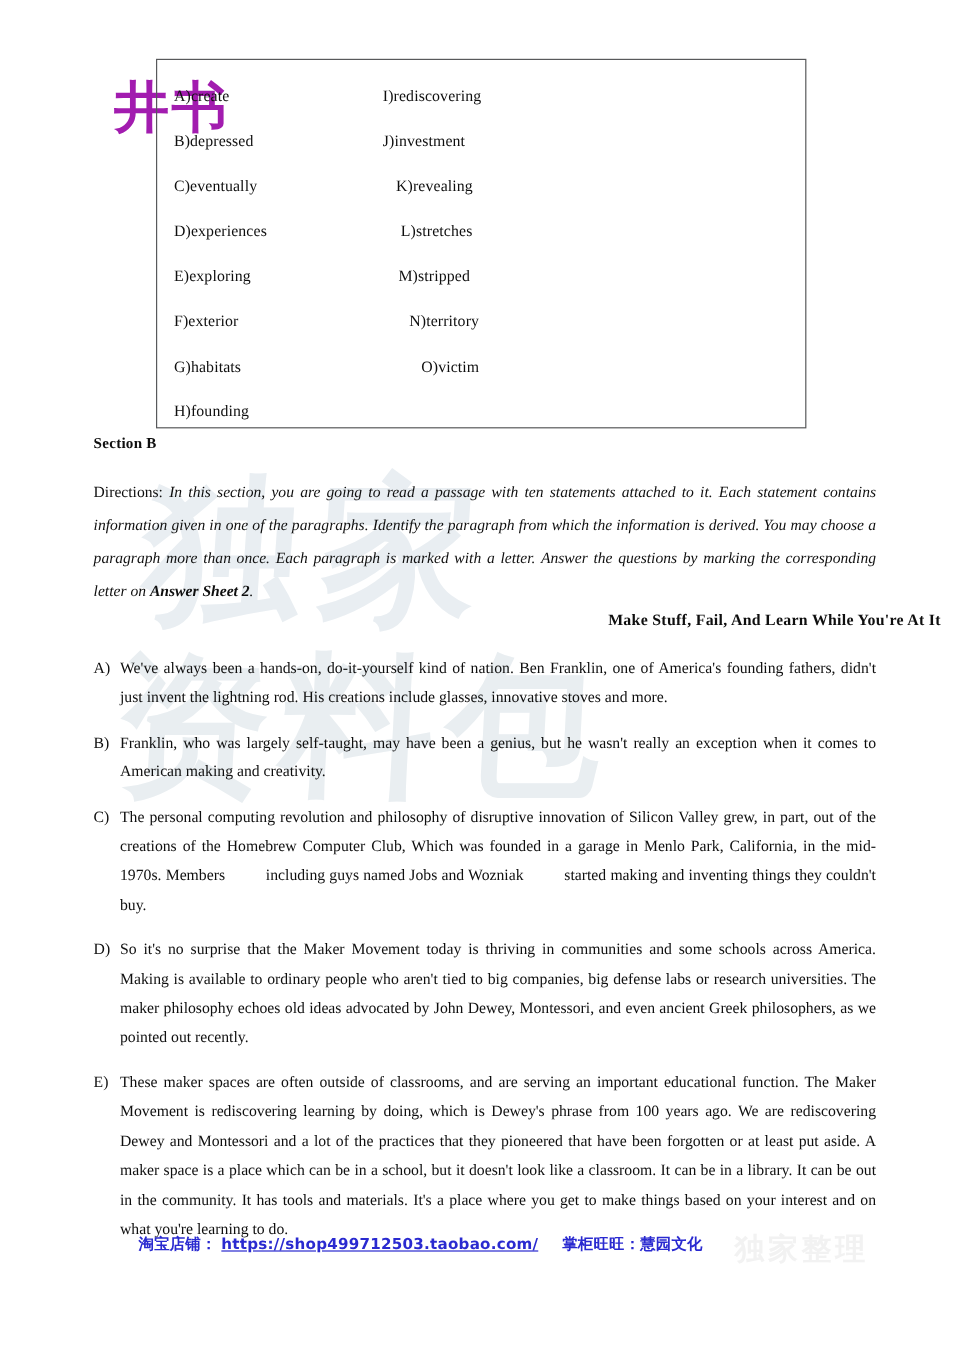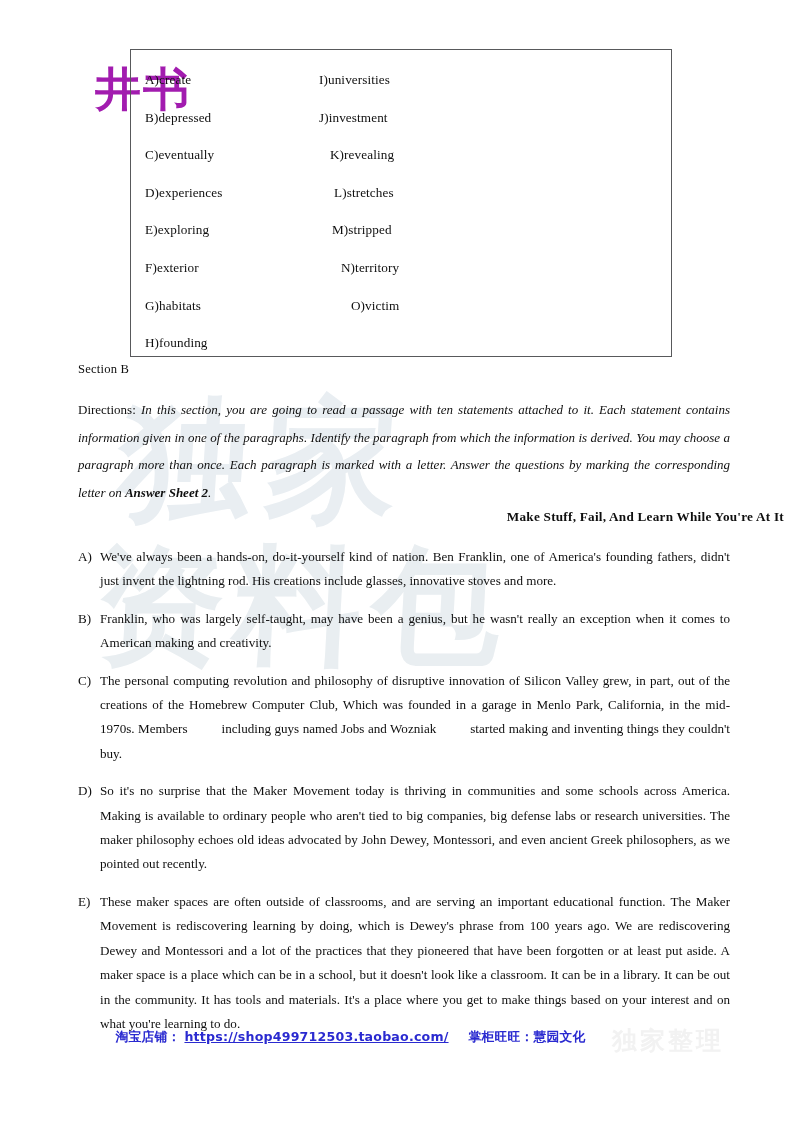--- a/index.html
+++ b/index.html
@@ -103,21 +103,21 @@
   .wb-ind-4 { padding-left: 13px; }
   .wb-ind-5 { padding-left: 22px; }
   .wb-ind-6 { padding-left: 32px; }
 
   
   .section-heading {
     position: absolute;
     left: 78px;
     top: 362px;
     font-size: 12.6px;
-    font-weight: normal;
+    font-weight: bold;
     letter-spacing: 0.2px;
   }
 
   .directions {
     position: absolute;
     left: 78px;
     top: 396px;
     width: 652px;
     font-size: 13px;
     line-height: 27.5px;
@@ -211,21 +211,21 @@
         <div class="wb-item">A)create</div>
         <div class="wb-item">B)depressed</div>
         <div class="wb-item">C)eventually</div>
         <div class="wb-item">D)experiences</div>
         <div class="wb-item">E)exploring</div>
         <div class="wb-item">F)exterior</div>
         <div class="wb-item">G)habitats</div>
         <div class="wb-item">H)founding</div>
       </div>
       <div class="wb-col wb-col-right">
-        <div class="wb-item wb-ind-0">I)universities</div>
+        <div class="wb-item wb-ind-0">I)rediscovering</div>
         <div class="wb-item wb-ind-1">J)investment</div>
         <div class="wb-item wb-ind-2">K)revealing</div>
         <div class="wb-item wb-ind-3">L)stretches</div>
         <div class="wb-item wb-ind-4">M)stripped</div>
         <div class="wb-item wb-ind-5">N)territory</div>
         <div class="wb-item wb-ind-6">O)victim</div>
       </div>
     </div>
   </div>
 

